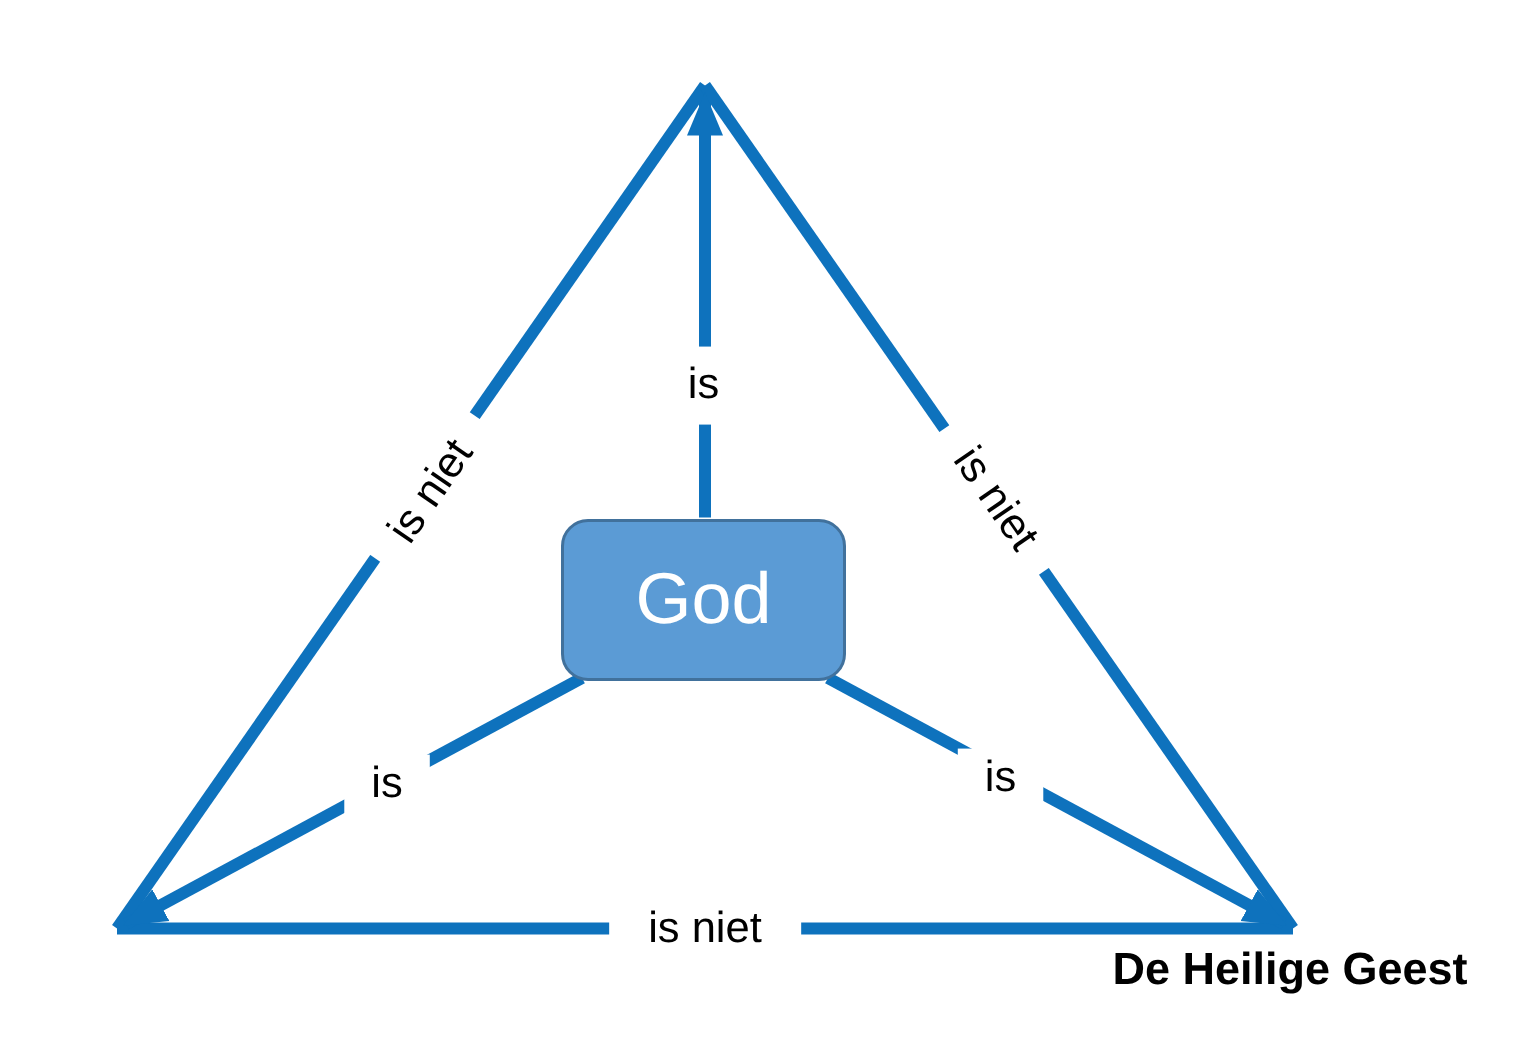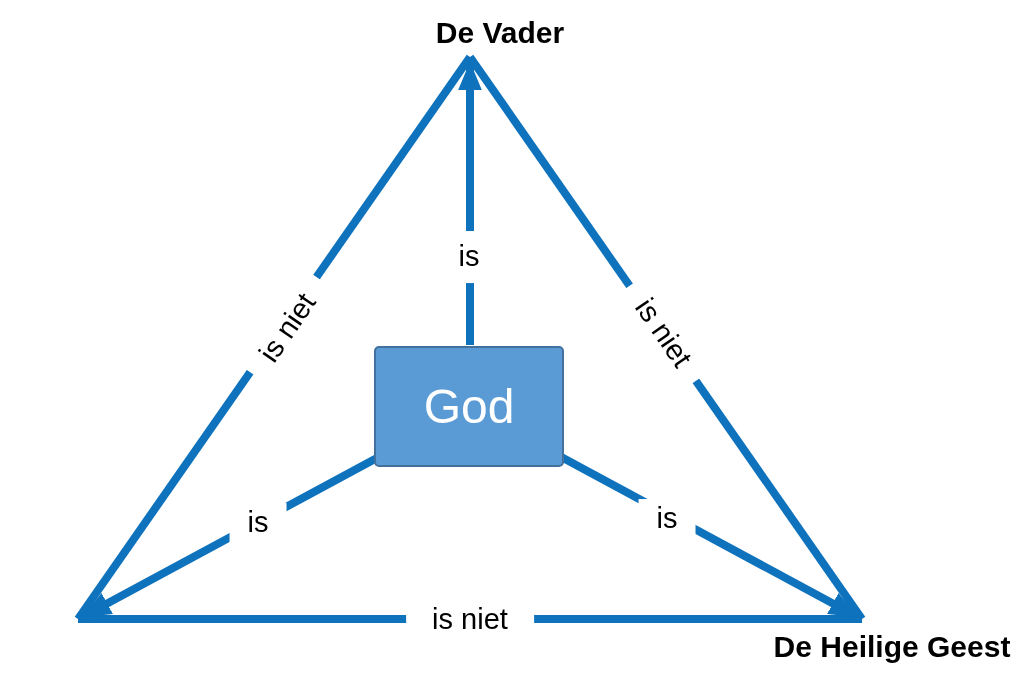--- a/index.html
+++ b/index.html
@@ -54,24 +54,24 @@
   }
   .edge-label.rot-right {
     transform: translate(-50%, -50%) rotate(55.5deg);
     padding: 2px 20px;
   }
   .god-box {
     position: absolute;
     left: 374px;
     top: 346px;
     width: 190px;
-    height: 121px;
+    height: 108px;
     background: var(--color-box-fill, #5b9bd5);
     border: 2.5px solid var(--color-box-border, #41719c);
-    border-radius: 5px;
+    border-radius: 18px;
     display: flex;
     align-items: center;
     justify-content: center;
     box-sizing: border-box;
   }
   .god-box span {
     color: var(--color-box-text, #ffffff);
     font-size: 48px;
     font-weight: normal;
     line-height: 1;
@@ -102,16 +102,15 @@
   <div class="label edge-label rot-right" style="left:663px; top:333px;">is niet</div>
   <div class="label edge-label wide-gap" style="left:470px; top:620px;">is niet</div>
   <div class="label edge-label vertical-gap" style="left:469px; top:257px;">is</div>
   <div class="label edge-label" style="left:258px; top:523px;">is</div>
   <div class="label edge-label" style="left:667px; top:519px;">is</div>
 
   <div class="god-box">
     <span>God</span>
   </div>
 
-  <div class="label node-label" style="left:500px; top:33px;">De Vader</div>
-  <div class="label node-label" style="left:860px; top:647px;margin-left:32px;">De Heilige Geest</div>
+  <div class="label node-label" style="left:860px; top:647px;">De Heilige Geest</div>
 
 </div>
 
 </body></html>

